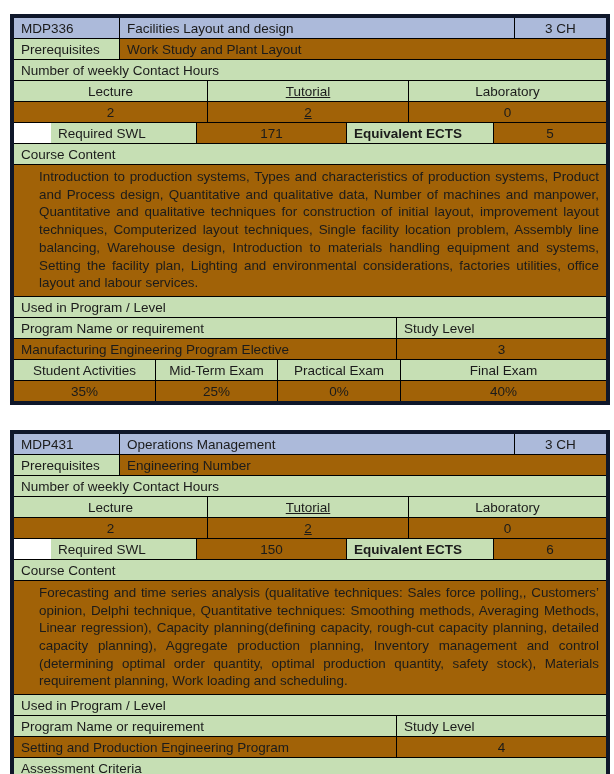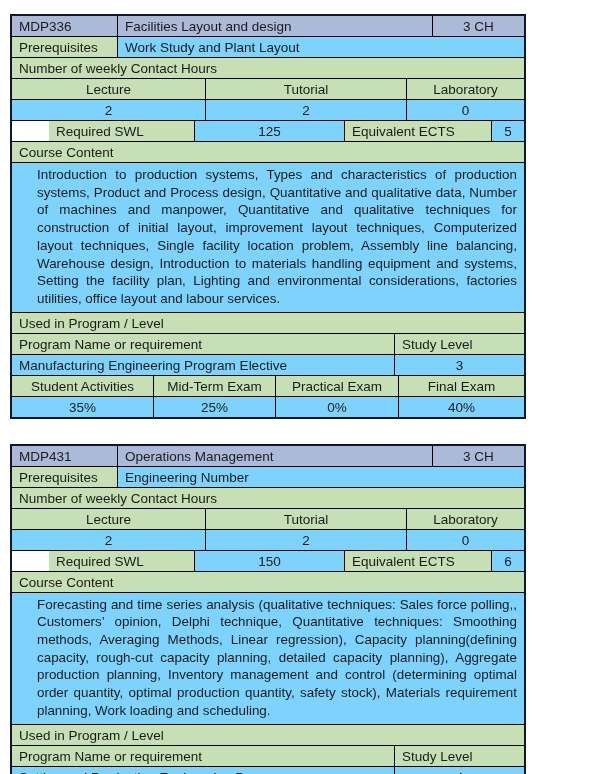--- a/index.html
+++ b/index.html
@@ -7,22 +7,22 @@
   body {
     width: 614px;
     height: 774px;
     font-family: "Liberation Sans", sans-serif;
     color: #1b1b1b;
     position: relative;
     overflow: hidden;
   }
   .page { padding: 14px 0 0 10px; }
   .ctable {
-    width: 516px;
-    border: 2px solid #0f172a;
+    width: 600px;
+    border: 4px solid #0f172a;
     background: #fff;
   }
   .ctable + .ctable { margin-top: 25px; }
   .row {
     display: flex;
     border-bottom: 1px solid #000;
     min-height: 20px;
     align-items: stretch;
   }
   .row.last-row { border-bottom: none; justify-content: center; }
@@ -32,36 +32,36 @@
     line-height: 19px;
     padding: 1px 7px 0 7px;
     white-space: nowrap;
     overflow: hidden;
   }
   .cell.last { border-right: none; }
   .flex1 { flex: 1 1 auto; min-width: 0; }
   .center { text-align: center; }
   .blue  { background: #acbada; }
   .green { background: #c6dfb4; }
-  .white { background: #7dd3fc; }
+  .white { background: #a16207; }
   .para {
     white-space: normal;
     text-align: justify;
     font-size: 13.4px;
     line-height: 17.7px;
     padding: 3px 7px 4px 25px;
   }
   
   .w-code   { width: 106px; flex: 0 0 106px; }
   .w-ch     { width: 91px;  flex: 0 0 91px;  }
   .w-third1 { width: 194px; flex: 0 0 194px; }
-  .w-third2 { width: 201px; flex: 0 0 201px; }
+  .w-third2 { width: 201px; flex: 0 0 201px; text-decoration: underline; }
   .w-q1     { width: 146px; flex: 0 0 146px; margin-left: 37px; }
   .w-q2     { width: 150px; flex: 0 0 150px; }
-  .w-q3     { width: 147px; flex: 0 0 147px; }
+  .w-q3     { width: 147px; flex: 0 0 147px; font-weight: bold; }
   .w-prog   { width: 383px; flex: 0 0 383px; }
   .w-a1     { width: 142px; flex: 0 0 142px; }
   .w-a2     { width: 122px; flex: 0 0 122px; }
   .w-a3     { width: 123px; flex: 0 0 123px; }
 </style>
 </head>
 <body>
 
 <div class="page">
 
@@ -83,21 +83,21 @@
       <div class="cell green center w-third2">Tutorial</div>
       <div class="cell green center flex1 last">Laboratory</div>
     </div>
     <div class="row">
       <div class="cell white center w-third1">2</div>
       <div class="cell white center w-third2">2</div>
       <div class="cell white center flex1 last">0</div>
     </div>
     <div class="row">
       <div class="cell green w-q1">Required SWL</div>
-      <div class="cell white center w-q2">125</div>
+      <div class="cell white center w-q2">171</div>
       <div class="cell green w-q3">Equivalent ECTS</div>
       <div class="cell white center flex1 last">5</div>
     </div>
     <div class="row">
       <div class="cell green flex1 last">Course Content</div>
     </div>
     <div class="row">
       <div class="cell white flex1 last para">Introduction to production systems, Types and characteristics of production systems, Product and Process design, Quantitative and qualitative data, Number of machines and manpower, Quantitative and qualitative techniques for construction of initial layout, improvement layout techniques, Computerized layout techniques, Single facility location problem, Assembly line balancing, Warehouse design, Introduction to materials handling equipment and systems, Setting the facility plan, Lighting and environmental considerations, factories utilities, office layout and labour services.</div>
     </div>
     <div class="row">

